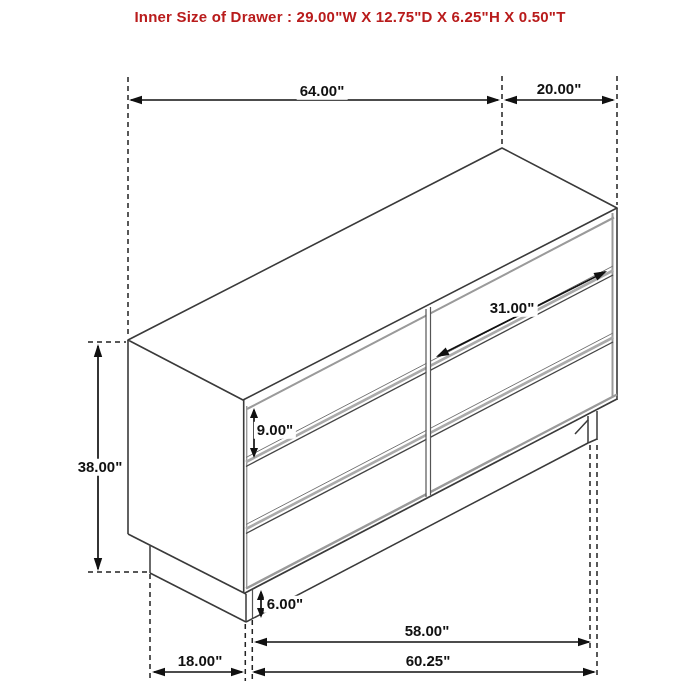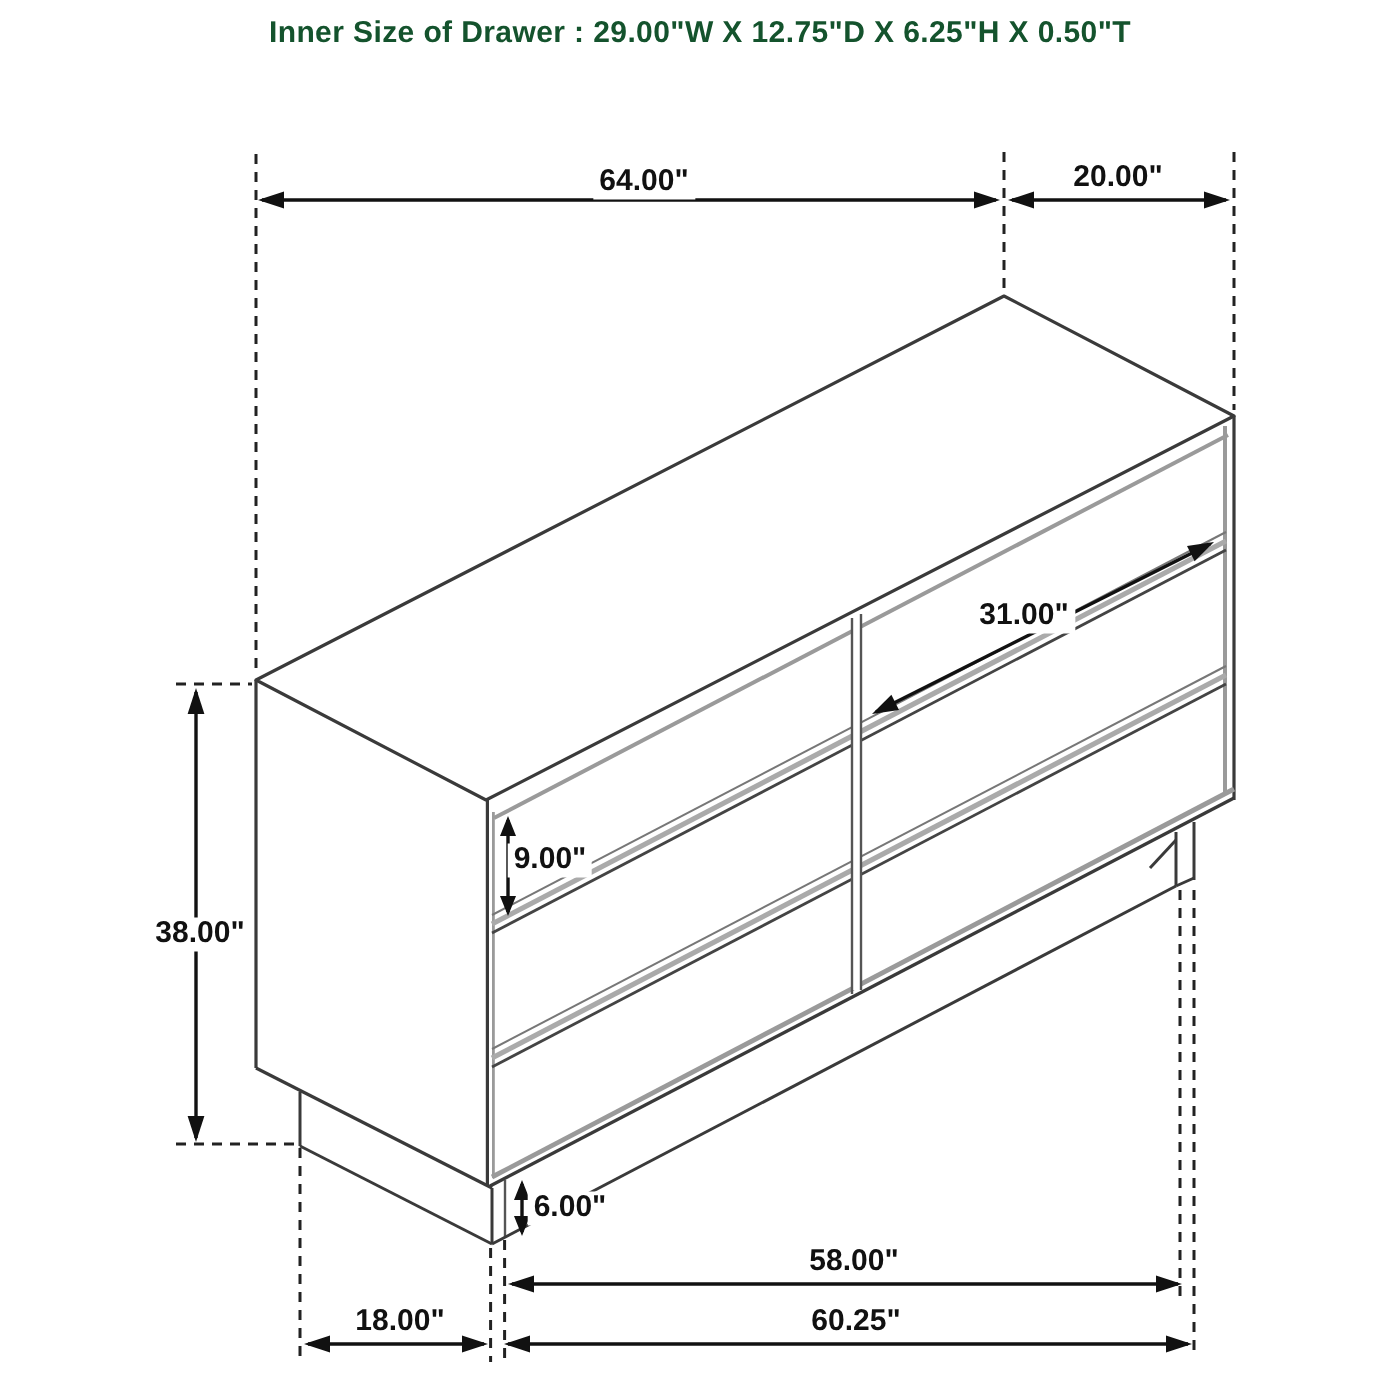--- a/index.html
+++ b/index.html
@@ -2,21 +2,21 @@
 <html><head>
 <meta charset="utf-8">
 <style>
   html,body{margin:0;padding:0;background:#fff;}
   .stage{
     position:relative;width:700px;height:700px;background:#ffffff;
     font-family:"Liberation Sans", sans-serif;overflow:hidden;
   }
   .title{
     position:absolute;top:8px;left:0;right:0;text-align:center;
-    font-size:15px;font-weight:bold;color:#14532d;letter-spacing:.2px;
+    font-size:15px;font-weight:bold;color:#b91c1c;letter-spacing:.2px;
   }
   .art{position:absolute;left:0;top:0;}
   .dim-label{
     position:absolute;transform:translate(-50%,-50%);
     font-size:15px;font-weight:bold;color:#111;background:#ffffff;
     padding:0 3px;white-space:nowrap;line-height:1.1;
   }
 </style>
 </head>
 <body>

